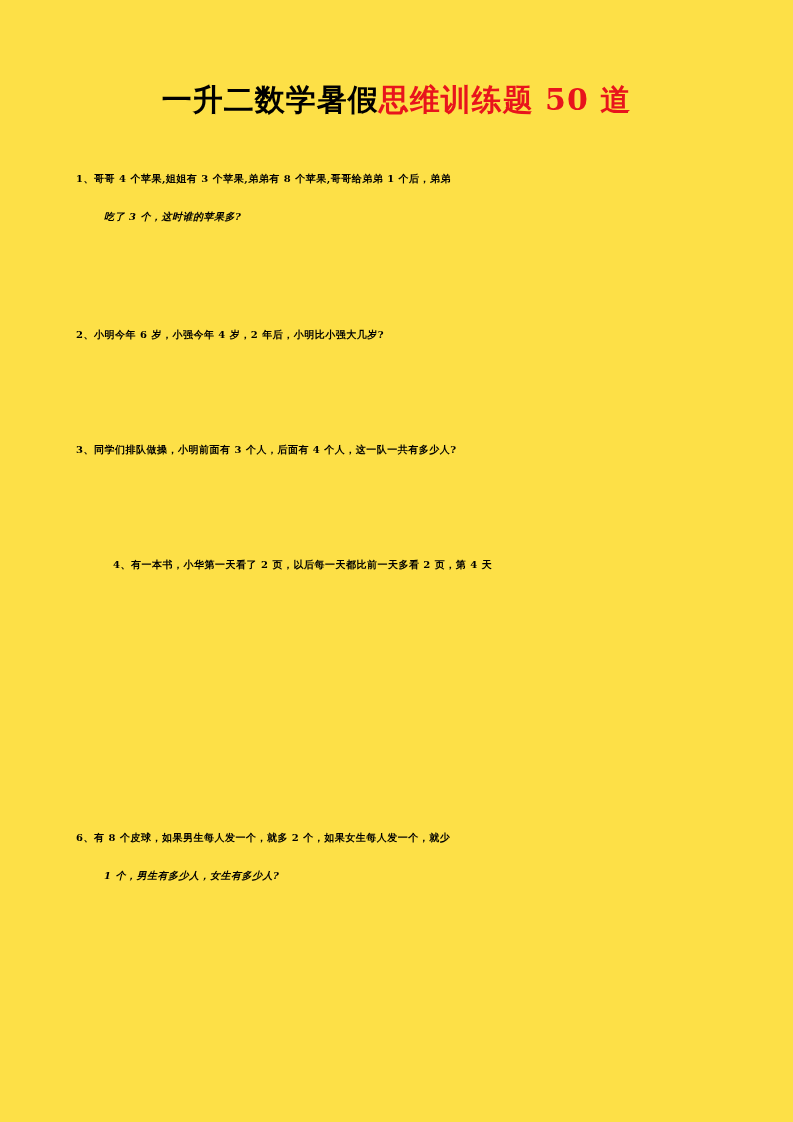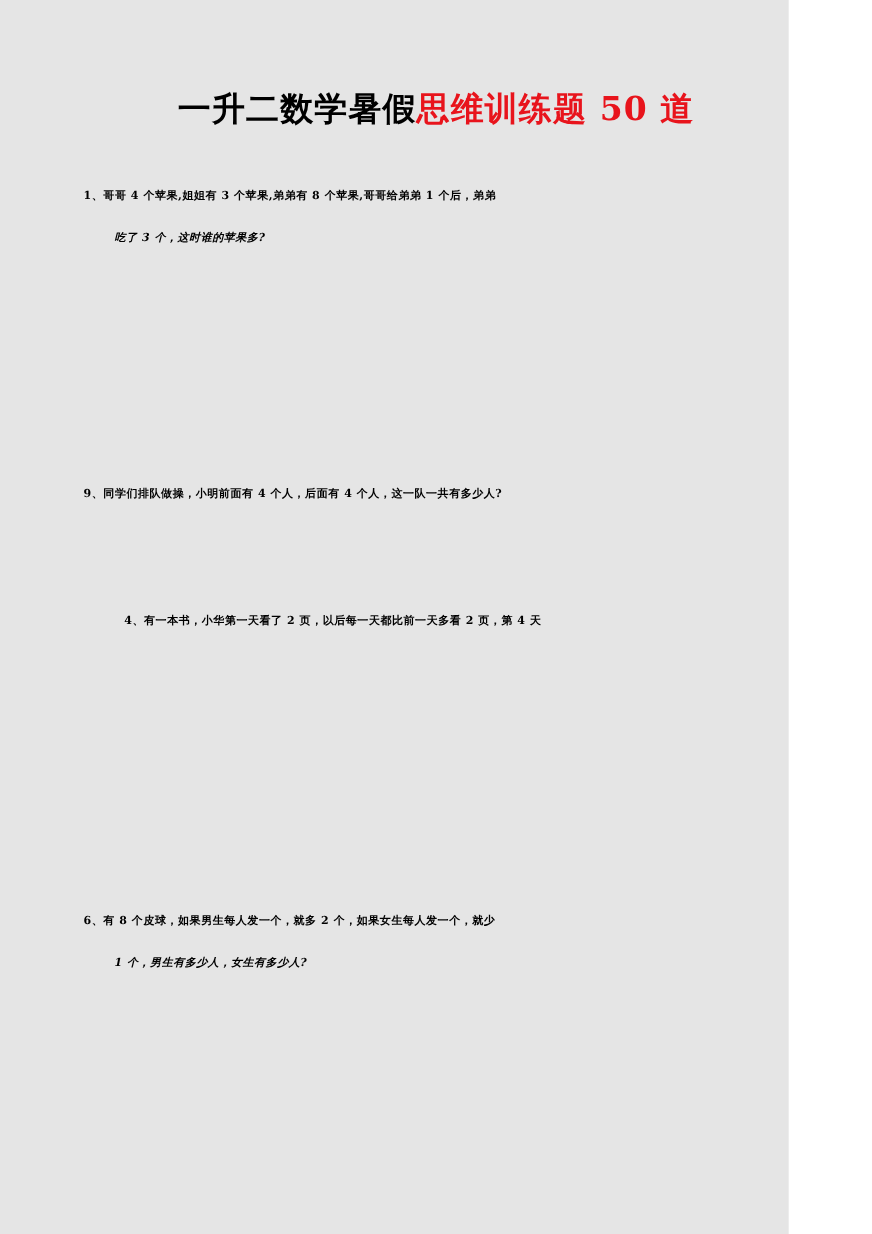--- a/index.html
+++ b/index.html
@@ -11,23 +11,23 @@
       width: 793px;
       height: 1122px;
       position: relative;
       overflow: hidden;
       font-family: "DejaVu Serif", "Liberation Serif", serif;
       color: #000000;
     }
     .page {
       position: absolute;
       left: 0; top: 0;
-      width: 717px;
+      width: 793px;
       height: 1122px;
-      background: #e5e5e5;
+      background: #fde047;
     }
     .title {
       position: absolute;
       top: 80px;
       left: 0;
       width: 793px;
       text-align: center;
       font-size: 30px;
       font-weight: bold;
       letter-spacing: 1px;
@@ -61,23 +61,26 @@
 
   <h1 class="title" style="margin:0;">
     <span class="black">一升二数学暑假</span><span class="red">思维训练题 50 道</span>
   </h1>
 
   <div class="question q1">
     <span class="line1">1、哥哥 4 个苹果,姐姐有 3 个苹果,弟弟有 8 个苹果,哥哥给弟弟 1 个后，弟弟</span>
     <span class="line2">吃了 3 个，这时谁的苹果多?</span>
   </div>
 
+  <div class="question q2">
+    <span class="line1">2、小明今年 6 岁，小强今年 4 岁，2 年后，小明比小强大几岁?</span>
+  </div>
 
   <div class="question q3">
-    <span class="line1">9、同学们排队做操，小明前面有 4 个人，后面有 4 个人，这一队一共有多少人?</span>
+    <span class="line1">3、同学们排队做操，小明前面有 3 个人，后面有 4 个人，这一队一共有多少人?</span>
   </div>
 
   <div class="question q4">
     <span class="line1">4、有一本书，小华第一天看了 2 页，以后每一天都比前一天多看 2 页，第 4 天</span>
   </div>
 
 
   <div class="question q6">
     <span class="line1">6、有 8 个皮球，如果男生每人发一个，就多 2 个，如果女生每人发一个，就少</span>
     <span class="line2">1 个，男生有多少人，女生有多少人?</span>

